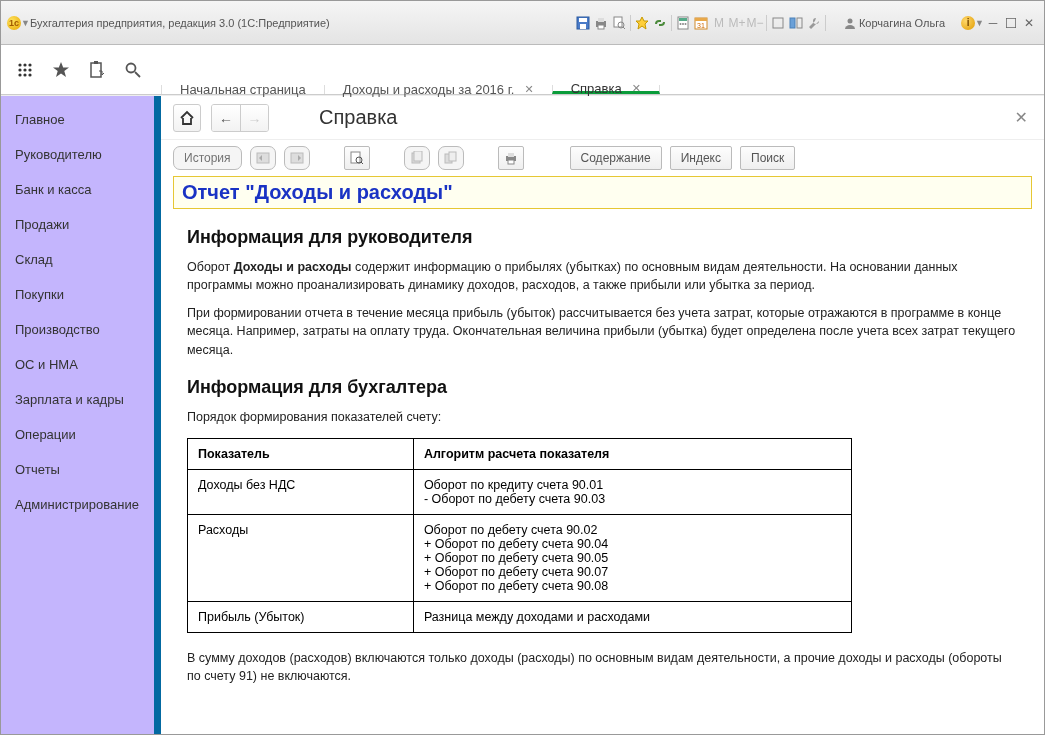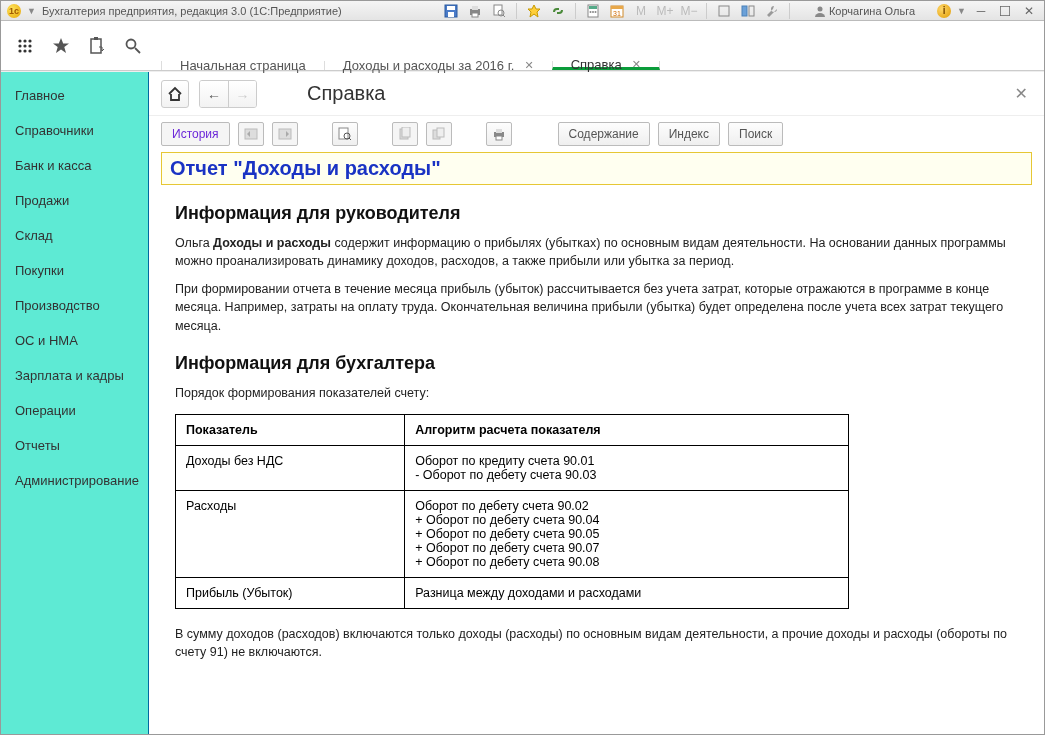--- a/index.html
+++ b/index.html
@@ -13,27 +13,26 @@
   .window {
     width: 1045px;
     height: 735px;
     background: #fff;
     border: 1px solid #999;
     display: flex;
     flex-direction: column;
     box-shadow: 0 2px 8px rgba(0,0,0,0.2);
   }
   .titlebar {
-    height: 20px;
+    height: 44px;
     background: linear-gradient(#f5f5f5,#e4e4e4);
     border-bottom: 1px solid #bbb;
     display: flex;
     align-items: center;
     padding: 0 6px;
-    gap: 6px;
     font-size: 11px;
     color: #555;
   }
   .titlebar .tb-icon {
     width: 14px; height: 14px;
     border-radius: 50%;
     background: radial-gradient(circle at 35% 35%, #ffe45e, #e6a400);
     display:inline-block;
     font-size:9px;
     text-align:center;
@@ -104,23 +103,23 @@
   }
   .tab .close-x { font-size:11px; color:#888; cursor:pointer; }
 
   .body {
     flex:1;
     display:flex;
     overflow:hidden;
     border-top:1px solid #eee;
   }
   .sidebar {
-    width:148px;
-    background:#5eead4;
-    border-right:1px solid #0369a1;
+    width:160px;
+    background:#c4b5fd;
+    border-right:7px solid #0369a1;
     padding-top:6px;
     overflow:auto;
   }
   .side-item {
     padding:10px 14px;
     font-size:13px;
     color:#333;
     cursor:pointer;
   }
 
@@ -172,21 +171,21 @@
     height:24px;
     border:1px solid #bbb;
     border-radius:2px;
     background:linear-gradient(#fdfdfd,#efefef);
     padding:0 10px;
     font-size:12px;
     color:#555;
     display:flex;align-items:center;justify-content:center;
     cursor:pointer;
   }
-  .tbtn.disabled { color:#6d28d9; background:#f5f5f5; cursor:default;}
+  .tbtn.disabled { color:#737373; background:#f5f5f5; cursor:default;border-radius:7px;}
   .tbtn.ico { width:26px; padding:0; }
   .tgap { width:18px; }
 
   .help-scroll {
     flex:1;
     overflow:auto;
     padding:0 12px 12px 12px;
   }
   .report-title-box {
     border:1px solid #e6c734;
@@ -365,21 +364,21 @@
       <div class="tab active">
         <span>Справка</span>
         <span class="close-x">✕</span>
       </div>
     </div>
   </div>
 
   <div class="body">
     <div class="sidebar">
       <div class="side-item">Главное</div>
-      <div class="side-item">Справочники</div>
+      <div class="side-item">Руководителю</div>
       <div class="side-item">Банк и касса</div>
       <div class="side-item">Продажи</div>
       <div class="side-item">Склад</div>
       <div class="side-item">Покупки</div>
       <div class="side-item">Производство</div>
       <div class="side-item">ОС и НМА</div>
       <div class="side-item">Зарплата и кадры</div>
       <div class="side-item">Операции</div>
       <div class="side-item">Отчеты</div>
       <div class="side-item">Администрирование</div>
@@ -449,21 +448,21 @@
         <span class="tbtn">Поиск</span>
       </div>
 
       <div class="help-scroll">
         <div class="report-title-box">
           <span class="report-title">Отчет "Доходы и расходы"</span>
         </div>
         <div class="help-body">
           <div class="h2">Информация для руководителя</div>
           <div class="para">
-            <span>Ольга </span><b>Доходы и расходы</b><span> содержит информацию о прибылях (убытках) по основным видам деятельности. На основании данных программы можно проанализировать динамику доходов, расходов, а также прибыли или убытка за период.</span>
+            <span>Оборот </span><b>Доходы и расходы</b><span> содержит информацию о прибылях (убытках) по основным видам деятельности. На основании данных программы можно проанализировать динамику доходов, расходов, а также прибыли или убытка за период.</span>
           </div>
           <div class="para">При формировании отчета в течение месяца прибыль (убыток) рассчитывается без учета затрат, которые отражаются в программе в конце месяца. Например, затраты на оплату труда. Окончательная величина прибыли (убытка) будет определена после учета всех затрат текущего месяца.</div>
 
           <div class="h2">Информация для бухгалтера</div>
           <div class="para">Порядок формирования показателей счету:</div>
 
           <table class="algo">
             <tbody>
                 <tr>
               <th>Показатель</th>

